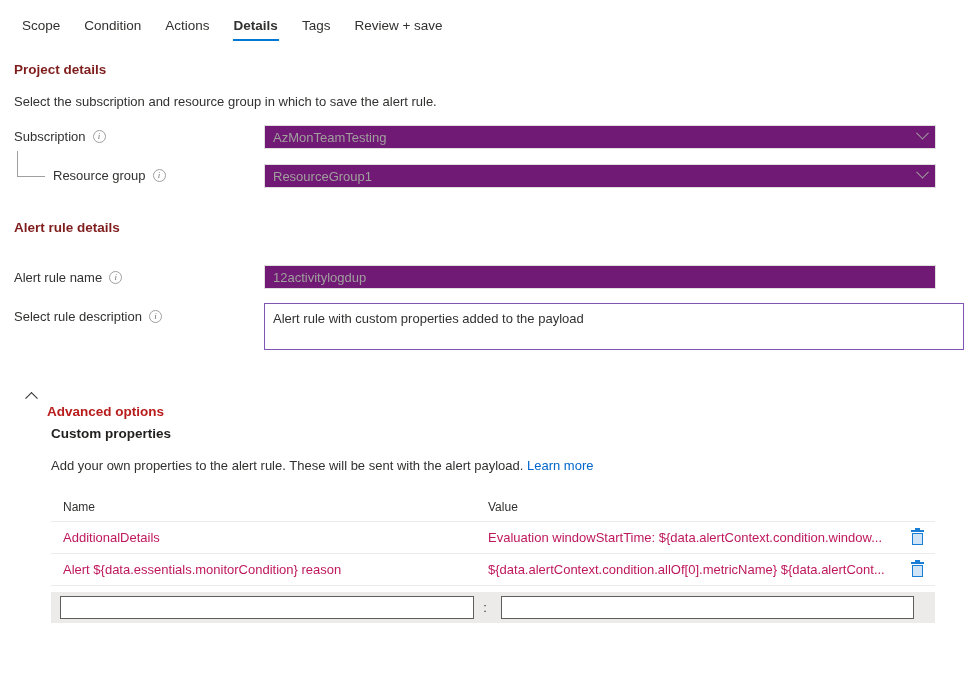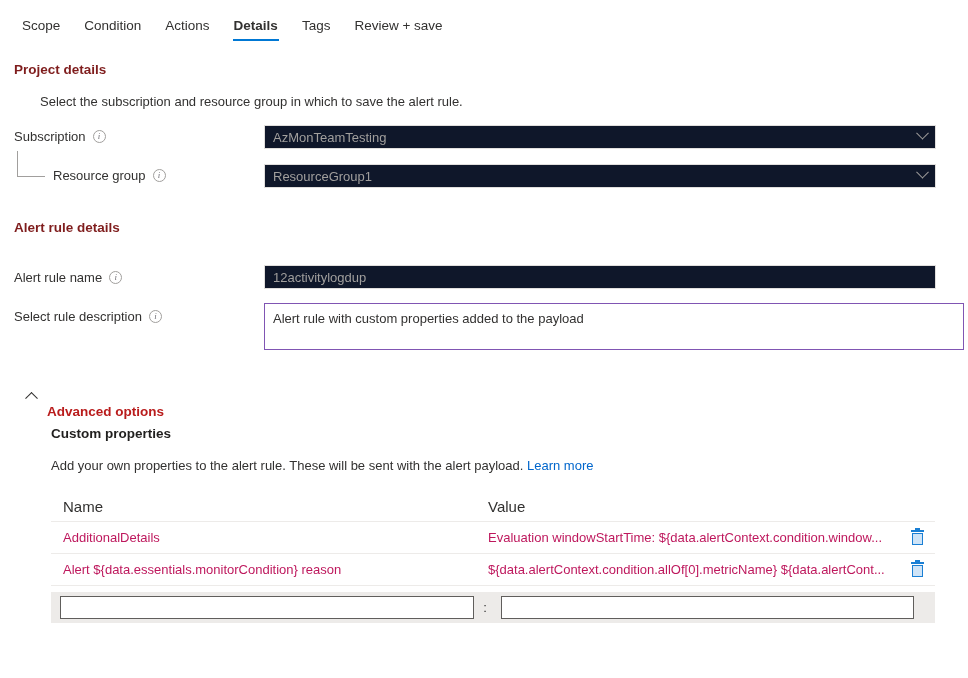--- a/index.html
+++ b/index.html
@@ -89,21 +89,21 @@
     font-style: italic;
     line-height: 13px;
     color: #76757b;
     font-family: "Liberation Serif", serif;
   }
 
   
   .field-disabled {
     width: 672px;
     height: 24px;
-    background: #0f172a;
+    background: #701a75;
     border: 1px solid #e1dfdd;
     display: flex;
     align-items: center;
     padding: 0 8px;
     font-size: 13px;
     color: #a19f9d;
     justify-content: space-between;
   }
   .chevron-down {
     width: 9px;
@@ -161,21 +161,21 @@
     position: absolute;
     left: 51px;
     top: 492px;
     width: 884px;
   }
   .cp-head {
     display: flex;
     height: 30px;
     align-items: center;
     border-bottom: 1px solid #edebe9;
-    font-size: 15px;
+    font-size: 12px;
     color: #323130;
   }
   .cp-row {
     display: flex;
     height: 32px;
     align-items: center;
     border-bottom: 1px solid #edebe9;
     font-size: 13px;
     color: #be185d;
   }
@@ -286,21 +286,21 @@
   <div class="tab">
     <span>Tags</span>
   </div>
   <div class="tab">
     <span>Review + save</span>
   </div>
 </div>
 
 <div class="abs section-title" style="left:14px; top:62px;">Project details</div>
 
-<div class="abs section-desc" style="left:14px; top:94px;margin-left:26px;">Select the subscription and resource group in which to save the alert rule.</div>
+<div class="abs section-desc" style="left:14px; top:94px;">Select the subscription and resource group in which to save the alert rule.</div>
 
 <div class="abs row-label" style="left:14px; top:129px;">
   <span>Subscription</span>
   <span class="info-icon"></span>
 </div>
 
 <div class="abs field-disabled" style="left:264px; top:125px;">
   <span>AzMonTeamTesting</span>
   <span class="chevron-down"></span>
 </div>

